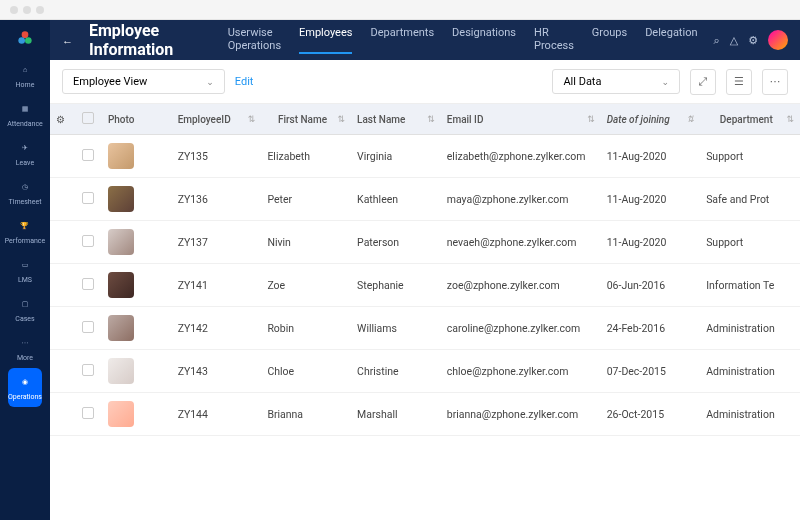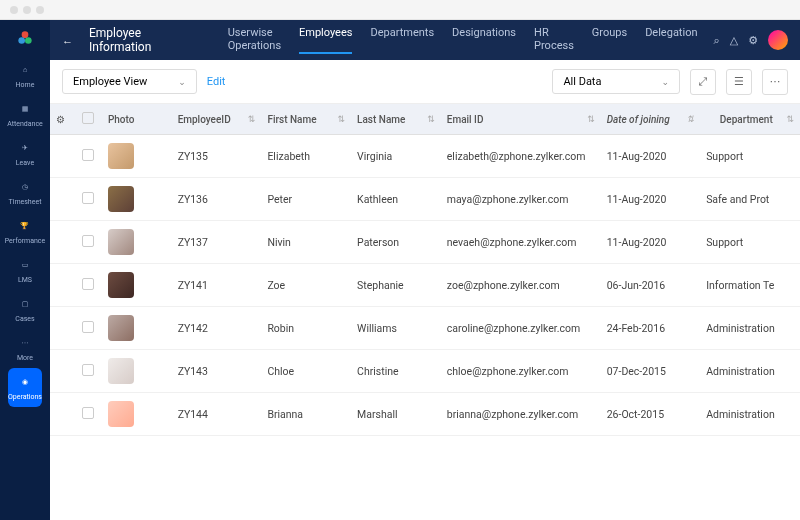--- a/index.html
+++ b/index.html
@@ -7,28 +7,28 @@
 .chrome{height:20px;background:#f5f5f5;border-bottom:1px solid #e5e5e5;display:flex;align-items:center;padding-left:10px;gap:5px}
 .chrome-dot{width:8px;height:8px;border-radius:50%;background:#ddd}
 .app{display:flex;height:500px}
 .sidebar{width:50px;background:#0a1f44;display:flex;flex-direction:column;align-items:center;padding-top:8px;color:#9eb0d0;font-size:7px;gap:2px}
 .logo{width:20px;height:20px;margin-bottom:6px}
 .nav-item{display:flex;flex-direction:column;align-items:center;padding:6px 0;width:100%;cursor:pointer;gap:3px}
 .nav-item.active{background:#0066ff;border-radius:6px;margin:0 4px;width:calc(100% - 8px);color:#fff}
 .nav-icon{width:16px;height:16px;display:flex;align-items:center;justify-content:center}
 .main{flex:1;display:flex;flex-direction:column;overflow:hidden}
 .topbar{height:40px;background:#162b52;display:flex;align-items:center;padding:0 12px;color:#fff;gap:16px;font-size:11px}
-.title{font-weight:400;font-size:12px}
+.title{font-weight:700;font-size:16px}
 .tabs{display:flex;gap:18px;margin-left:28px}
 .tab{color:#b8c5dc;cursor:pointer;padding-bottom:2px}
 .tab.active{color:#fff;border-bottom:2px solid #2196f3}
 .tb-icons{margin-left:auto;display:flex;align-items:center;gap:10px;color:#b8c5dc}
 .avatar-top{width:20px;height:20px;border-radius:50%;background:linear-gradient(135deg,#f0a,#fa0)}
 .toolbar{height:44px;display:flex;align-items:center;padding:0 12px;gap:10px;border-bottom:1px solid #eee}
-.dropdown{border:1px solid #ddd;border-radius:3px;padding:5px 10px;font-size:11px;display:flex;align-items:center;gap:31px;cursor:pointer}
+.dropdown{border:1px solid #ddd;border-radius:3px;padding:5px 10px;font-size:11px;display:flex;align-items:center;gap:59px;cursor:pointer}
 .link{color:#2196f3;font-size:11px;cursor:pointer}
 .spacer{flex:1}
 .iconbtn{border:1px solid #ddd;border-radius:3px;width:26px;height:26px;display:flex;align-items:center;justify-content:center;cursor:pointer;font-size:11px;color:#666}
 .tablewrap{flex:1;overflow:auto}
 table{width:100%;border-collapse:collapse;font-size:10.5px;color:#444}
 th{background:#eef1f7;text-align:left;padding:8px 6px;font-weight:500;color:#555;border-bottom:1px solid #e0e0e0;position:sticky;top:0;font-size:10px}
 th .sort{float:right;color:#aaa;font-size:9px}
 td{padding:8px 6px;border-bottom:1px solid #f0f0f0}
 .chk{width:12px;height:12px;border:1px solid #ccc;border-radius:2px;display:inline-block}
 .photo{width:26px;height:26px;border-radius:4px;display:inline-block;vertical-align:middle}
@@ -139,21 +139,21 @@
     </div>
 
     <div class="tablewrap">
       <table>
         <thead>
             <tr id="thead-row">
               <th style="width:26px"><span>⚙</span></th>
               <th style="width:26px"><span class="chk"></span></th>
               <th style="width: 70px;">Photo</th>
               <th style="width: 90px;">EmployeeID<span class="sort">⇅</span></th>
-              <th style="width: 90px;">First Name<span class="sort">⇅</span></th>
+              <th style="width: 90px; text-align: center;">First Name<span class="sort">⇅</span></th>
               <th style="width: 90px;">Last Name<span class="sort">⇅</span></th>
               <th style="width: 160px;">Email ID<span class="sort">⇅</span></th>
               <th style="width: 100px; font-style: italic;">Date of joining<span class="sort">⇅</span></th>
               <th style="width: 100px; text-align: center;">Department<span class="sort">⇅</span></th>
             </tr>
           </thead>
         <tbody id="tbody">
             <tr>
               <td></td>
               <td><span class="chk"></span></td>

